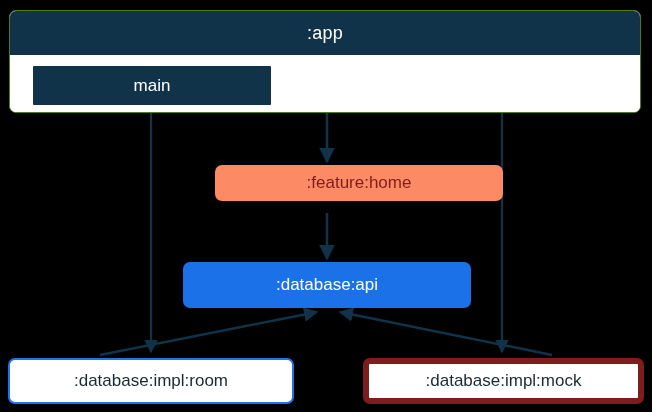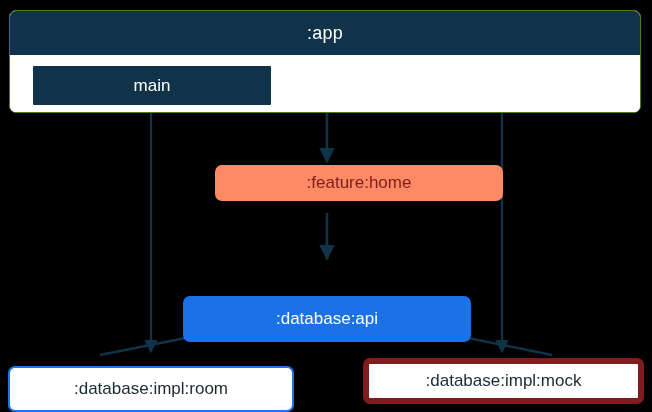--- a/index.html
+++ b/index.html
@@ -105,31 +105,29 @@
     color: #7f1d1d;
     margin-left: 32px;
   }
   .node-database-api {
     left: 183px;
     top: 262px;
     width: 288px;
     height: 46px;
     background: #1b72e8;
     color: #ffffff;
-    margin-top: 34px;
   }
   .node-impl-room {
     left: 8px;
     top: 358px;
     width: 286px;
     height: 46px;
     background: #ffffff;
     color: #1a2a33;
     border: 2px solid #1f73ef;
-    margin-top: 8px;
   }
   .node-impl-mock {
     left: 363px;
     top: 358px;
     width: 281px;
     height: 46px;
     background: #ffffff;
     color: #1a2a33;
     border: 6px solid #7f1d1d;
   }

